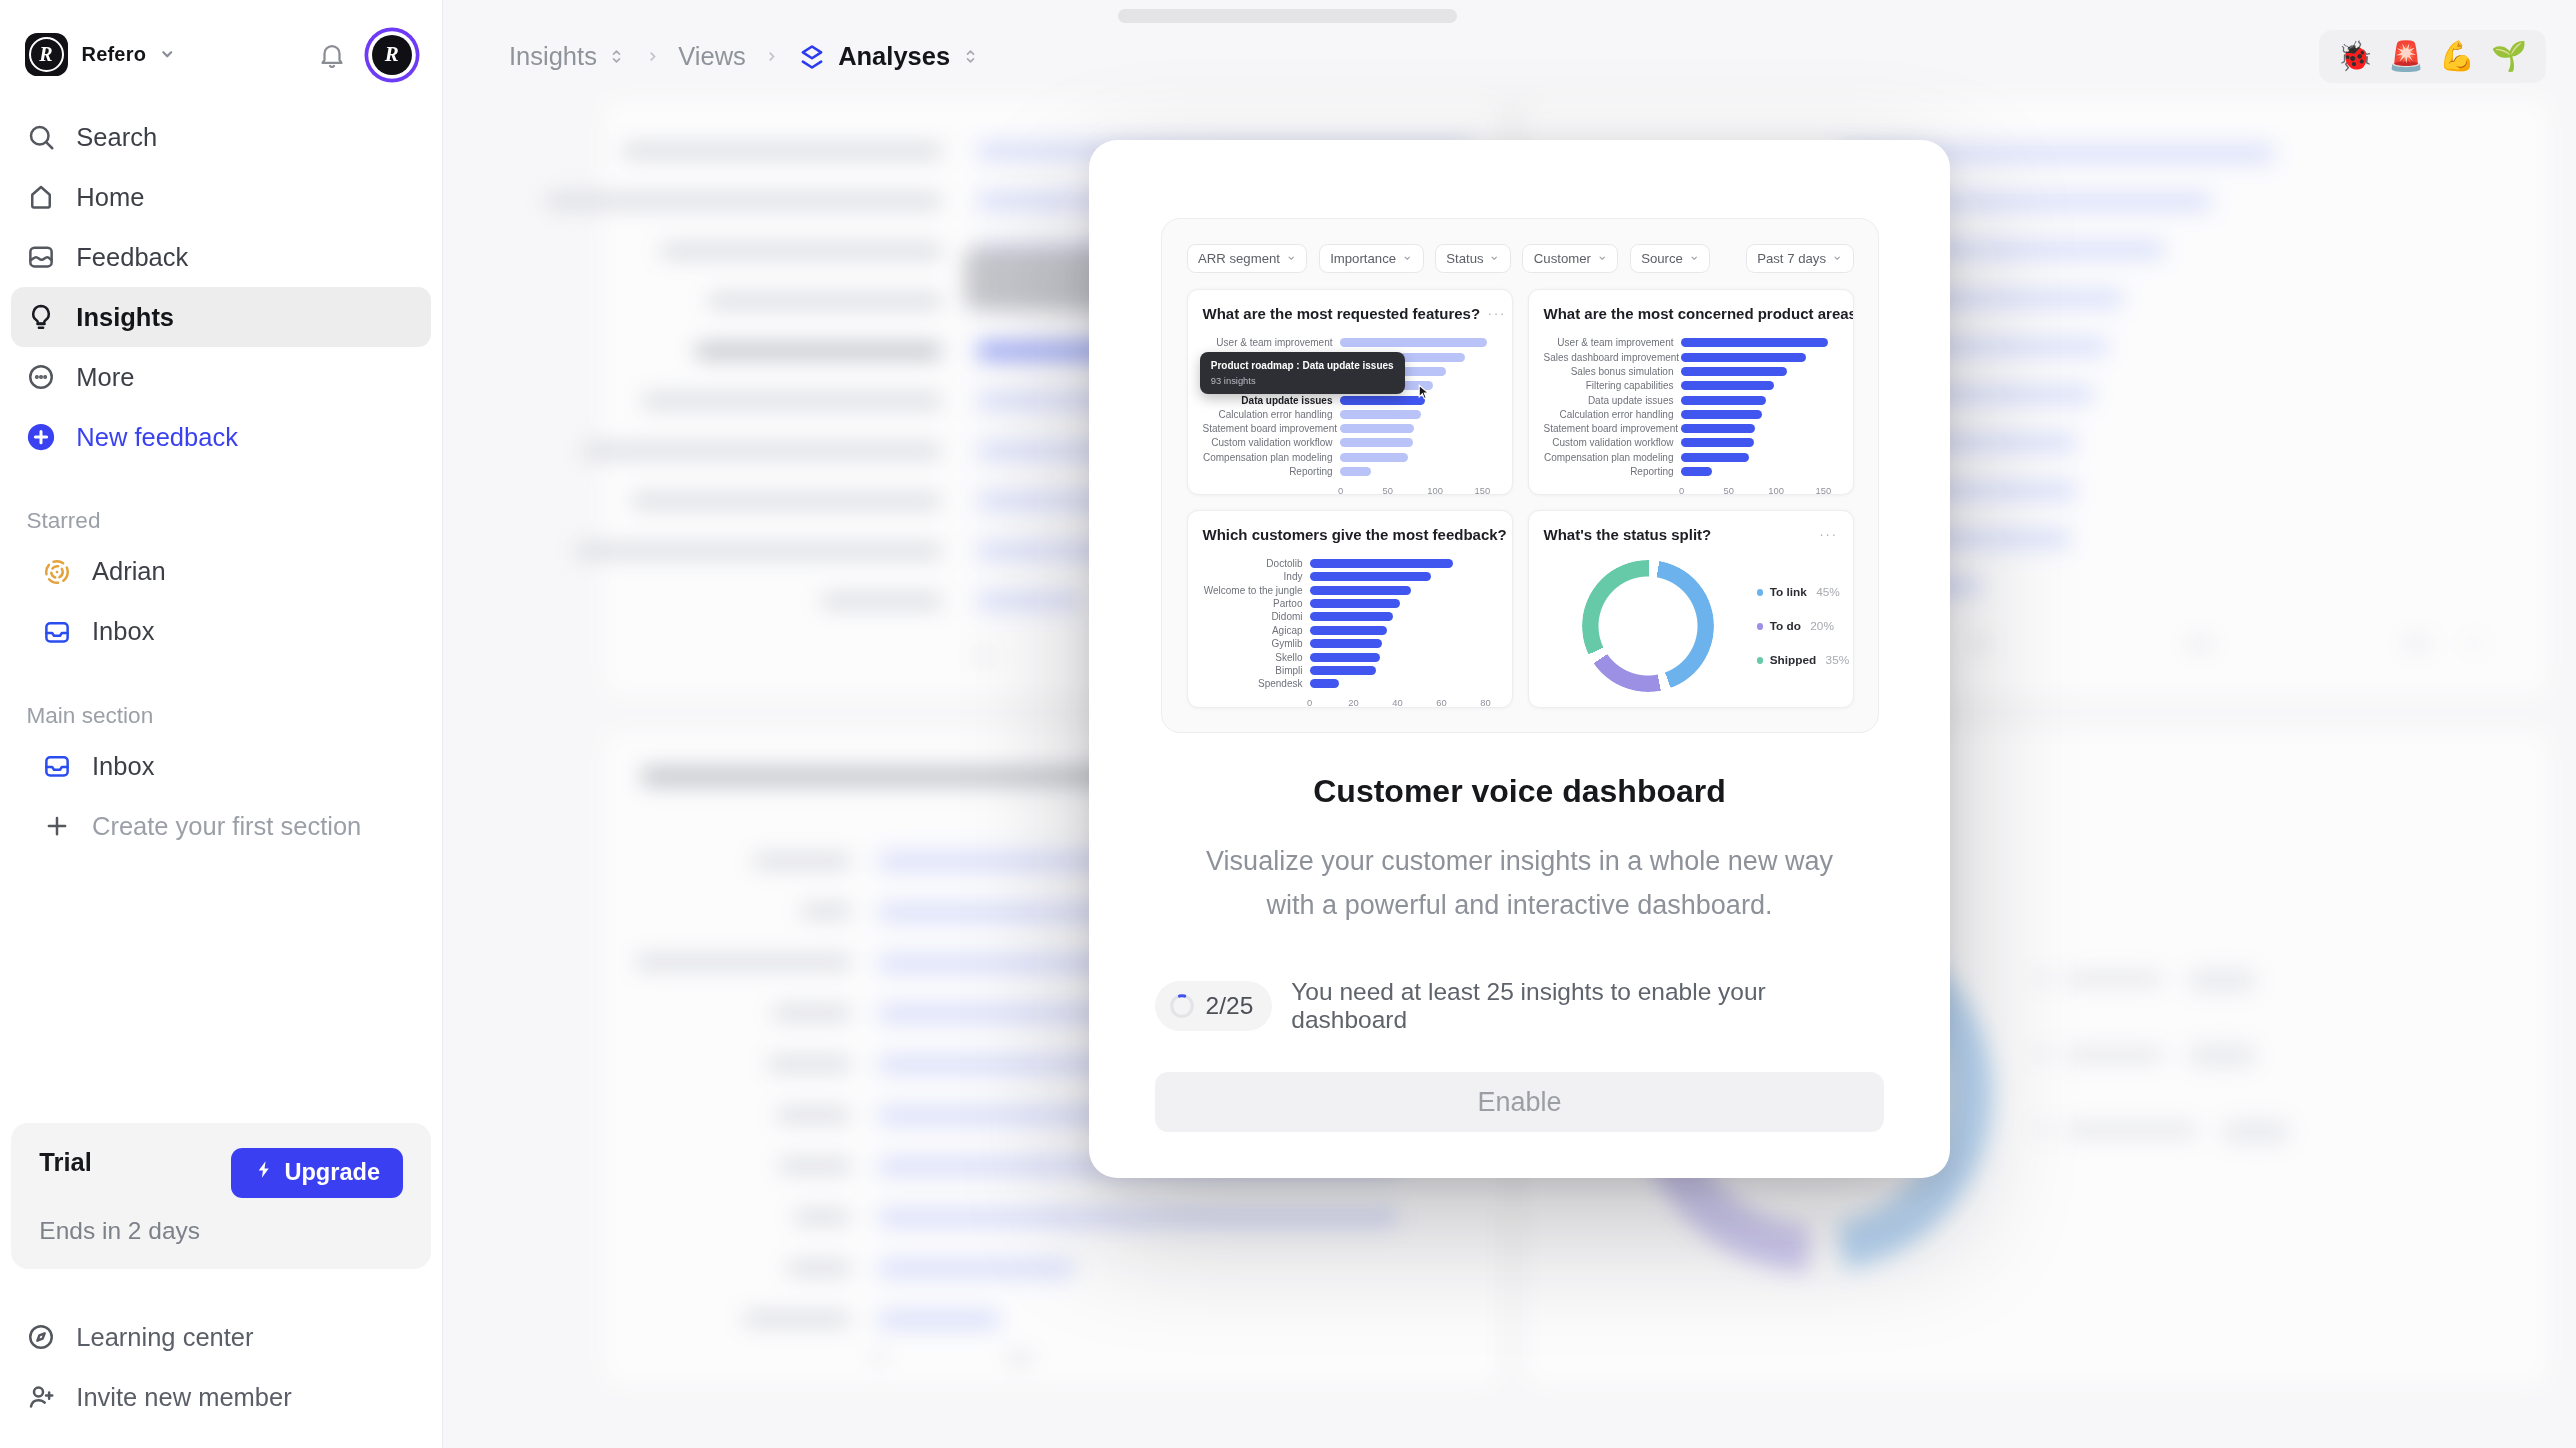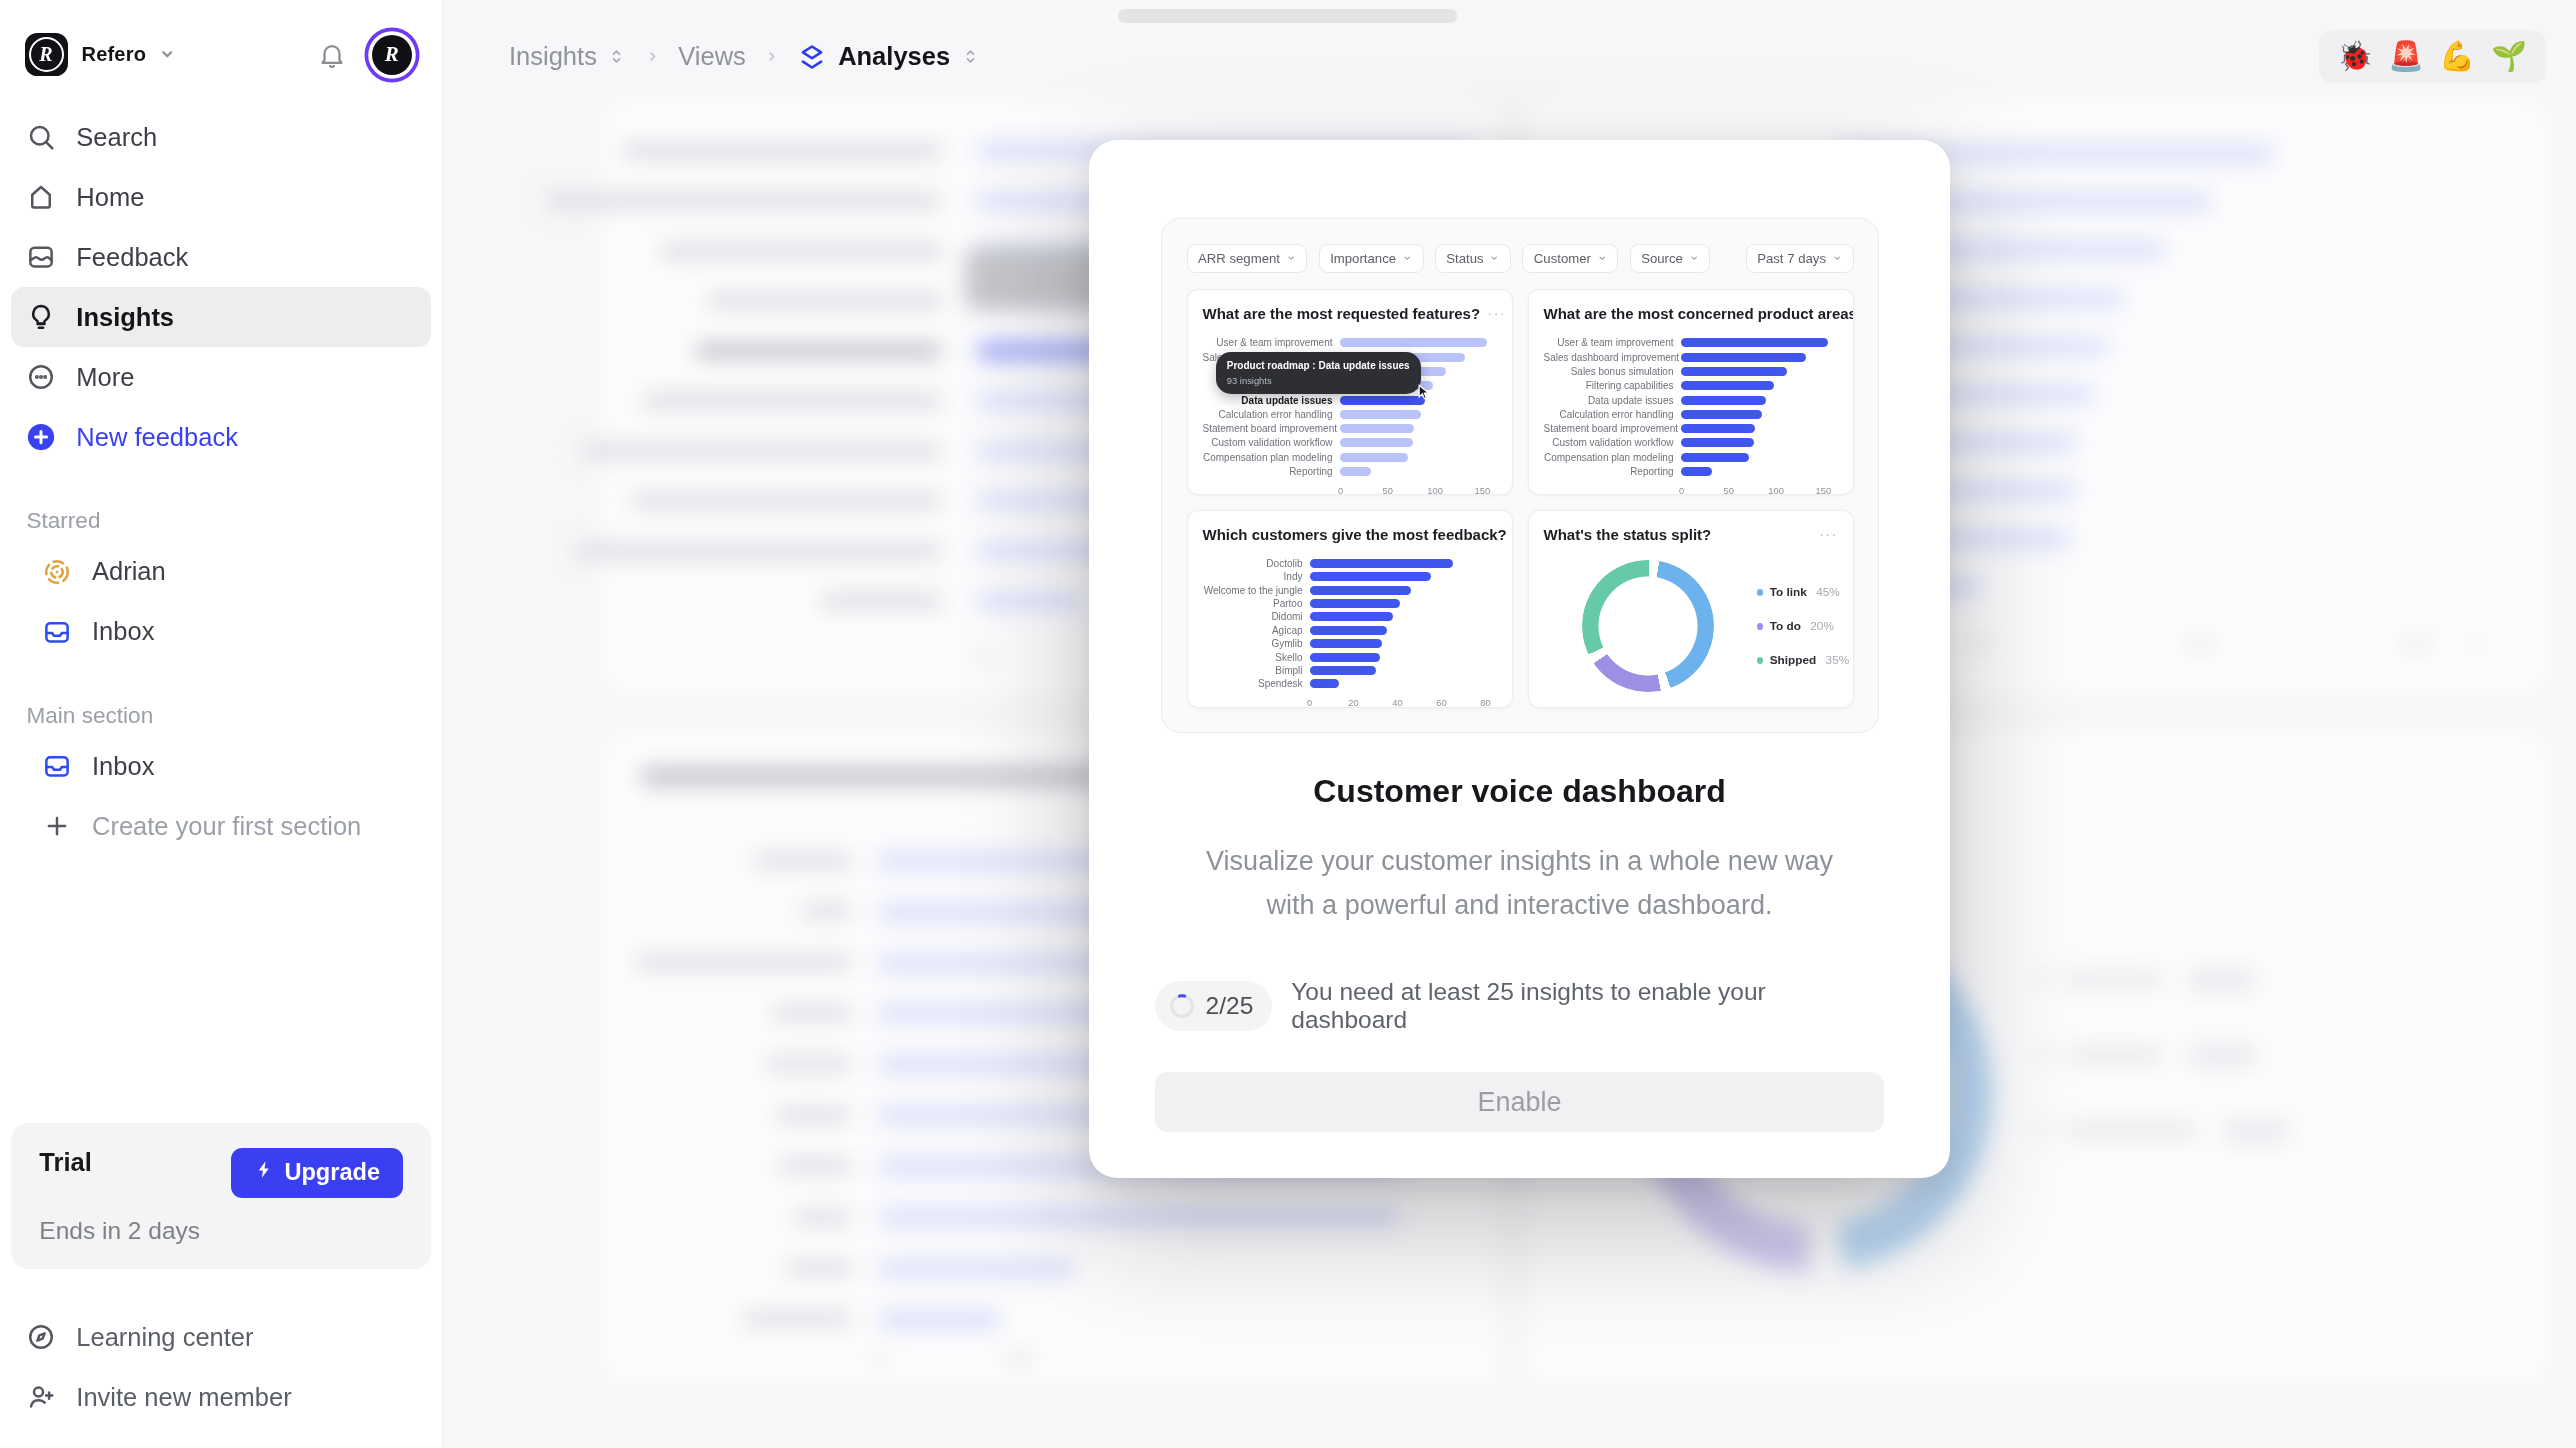--- a/index.html
+++ b/index.html
@@ -86,21 +86,21 @@
   .pv-title{font-size:15px;font-weight:700;color:#1d1e24;white-space:nowrap}
   .pv-dots{margin-left:auto;color:#b3b6bc;font-size:14px;letter-spacing:1.4px;cursor:pointer;line-height:1}
   .pv-chart{margin-top:12px}
   .bar-row{display:grid;grid-template-columns:130px 1fr;align-items:center;gap:7.5px}
   .c3 .bar-row{grid-template-columns:100px 1fr}
   .bar-label{font-size:10px;color:#6f727a;text-align:right;white-space:nowrap}
   .bar-label.hl{color:#1d1e24;font-weight:700}
   .bar{height:9px;border-radius:4.7px}
   .pv-axis{position:relative;height:13.2px;margin-top:4.7px}
   .tick{position:absolute;transform:translateX(-50%);font-size:9.4px;color:#8f929a;top:1.9px}
-  .pv-tooltip{position:absolute;left:28px;top:62px;background:#2e2f34;border-radius:15px;
+  .pv-tooltip{position:absolute;left:12px;top:62px;background:#2e2f34;border-radius:8px;
               padding:8.5px 11.3px;z-index:3;box-shadow:0 4.7px 13.2px rgba(0,0,0,.25)}
   .tt-title{font-size:10px;font-weight:700;color:#fff;white-space:nowrap}
   .tt-sub{font-size:9.4px;color:#b9bcc3;margin-top:3.8px}
   .cursor-glyph{position:absolute;z-index:4;left:228px;top:94px}
   .donut-wrap{display:flex;align-items:center;height:141px;margin-top:11.3px}
   .donut{width:132px;height:132px;border-radius:50%;margin-left:38px;flex:none}
   .legend{margin-left:43px;display:flex;flex-direction:column;gap:20px}
   .leg-row{display:flex;align-items:center;gap:6.6px;font-size:11.8px}
   .leg-dot{width:6.6px;height:6.6px;border-radius:50%;flex:none}
   .leg-label{font-weight:700;color:#2b2d33}

